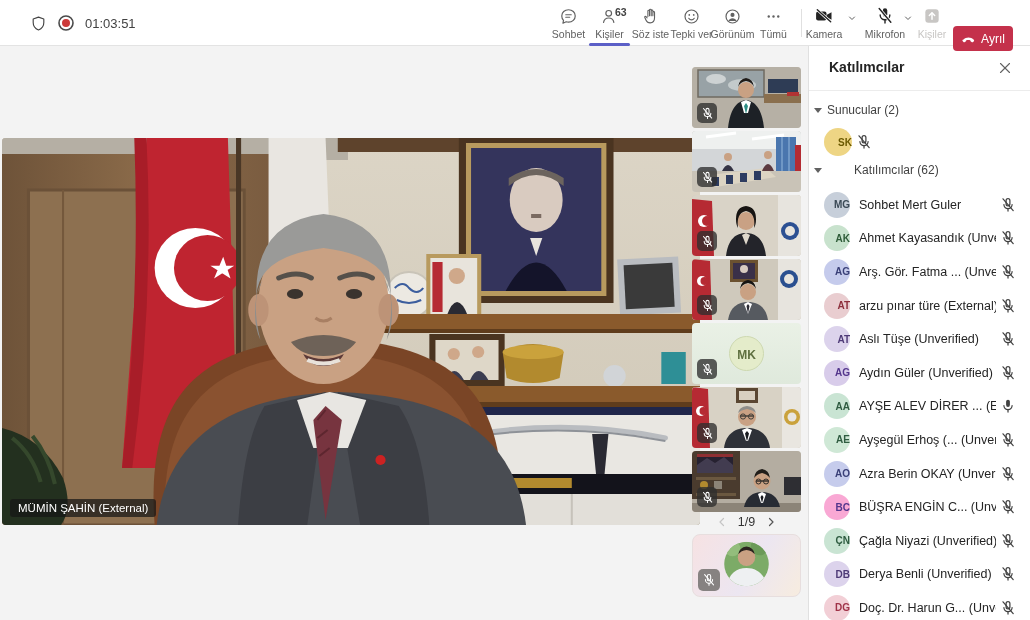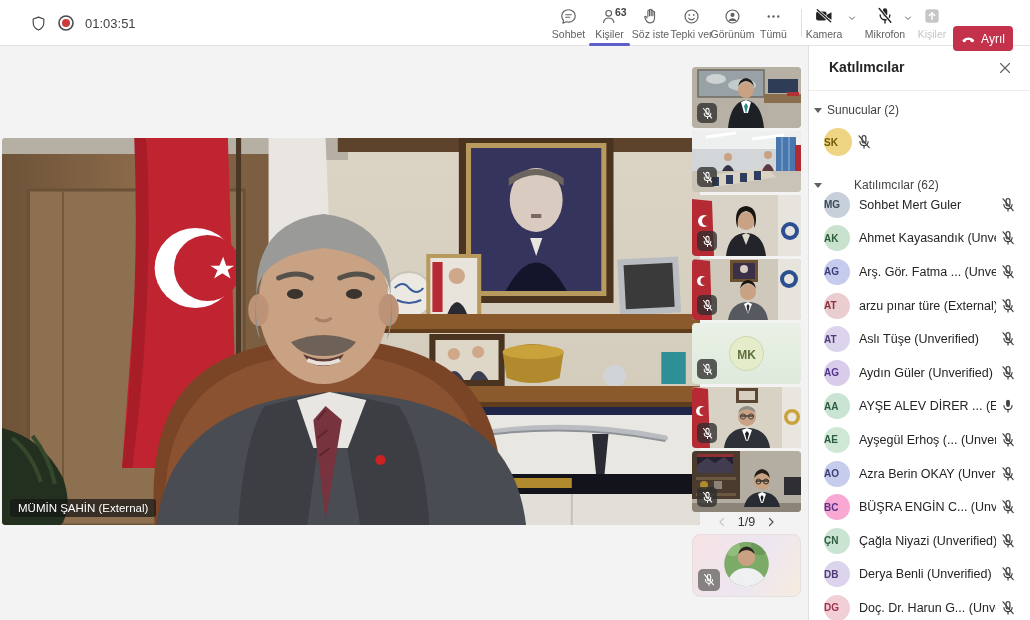--- a/index.html
+++ b/index.html
@@ -62,21 +62,21 @@
   .panel-title { position:absolute; left:20px; top:13px; font-size:14px; font-weight:bold; color:#242424; }
   .panel-close { position:absolute; right:16px; top:13px; width:18px; height:18px; color:#616161;
     cursor:pointer; background:none; border:none; padding:0; }
   .panel-div { position:absolute; top:44px; left:0; right:0; height:1px; background:#ececec; }
   .sec-hdr { position:absolute; left:5px; height:20px; display:flex; align-items:center; gap:5px;
     font-size:12px; color:#424242; cursor:pointer; }
   .tri { width:0; height:0; border-left:4px solid transparent; border-right:4px solid transparent;
     border-top:5px solid #616161; }
   .p-row { position:absolute; left:0; right:0; display:flex; align-items:center; cursor:pointer; }
   .avatar { flex:0 0 auto; width:26px; height:26px; border-radius:50%; display:flex; align-items:center;
-    justify-content:flex-start; font-size:10px; font-weight:bold; margin-left:15px; }
+    justify-content:flex-end; font-size:10px; font-weight:bold; margin-left:15px; }
   .presenter-row .avatar { width:28px; height:28px; }
   .p-texts { flex:1 1 auto; min-width:0; margin-left:9px; }
   .p-name { font-size:12.5px; color:#242424; white-space:nowrap; overflow:hidden; display:block; }
   .p-sub { font-size:11.5px; color:#616161; white-space:nowrap; display:block; }
   .p-mic { flex:0 0 auto; width:16px; height:16px; margin-right:14px; margin-left:4px; color:#424242; }
   
   .ic { color:inherit; }
 </style>
 </head>
 <body>
@@ -534,21 +534,21 @@
 
   <div class="p-row presenter-row" style="top:78px; height:36px;">
     <span class="avatar" style="background: rgb(238, 213, 132); color: rgb(107, 89, 0);">
       <span>SK</span>
     </span>
     <svg class="p-mic">
         <use href="#i-micoff"></use>
       </svg>
   </div>
 
-  <div class="sec-hdr" style="top:129px;gap:32px;">
+  <div class="sec-hdr" style="top:114px;gap:32px;">
     <span class="tri"></span>
     <span>Katılımcılar (62)</span>
   </div>
 
   <div id="attendee-rows">
       <div class="p-row" style="top: 142px; height: 33.6px;">
         <span class="avatar" style="background: rgb(199, 207, 218); color: rgb(59, 74, 86);">
           <span>MG</span>
         </span>
         <span class="p-texts">

